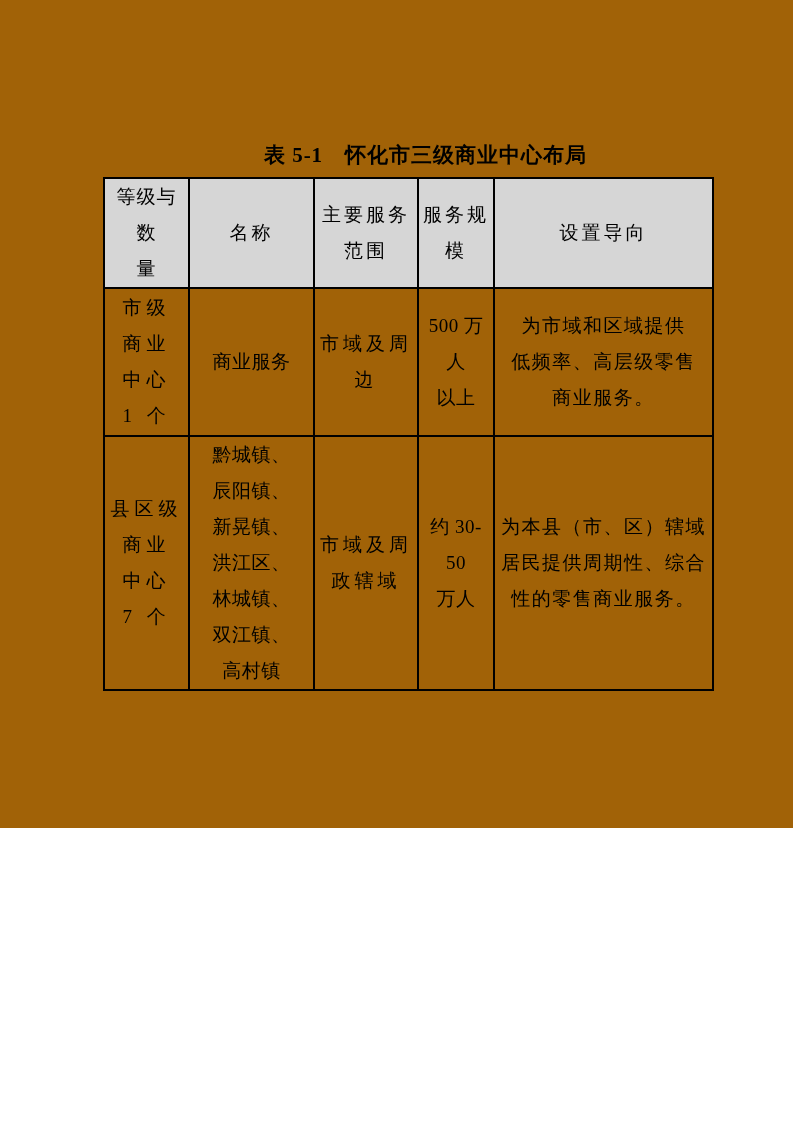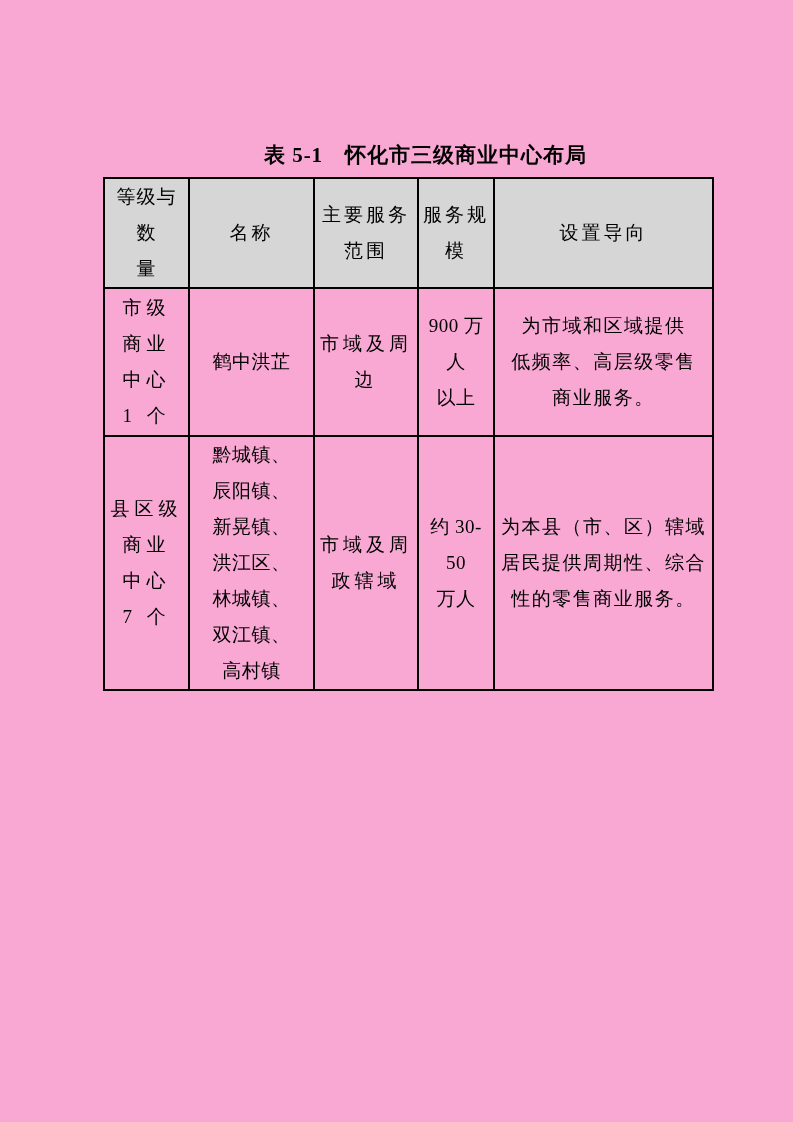--- a/index.html
+++ b/index.html
@@ -3,22 +3,22 @@
 <meta charset="utf-8">
 <style>
   html, body {
     margin: 0;
     padding: 0;
     background: #ffffff;
   }
   .page {
     position: relative;
     width: 793px;
-    height: 1122px;
-    background: #f9a8d4;
+    height: 828px;
+    background: #a16207;
     color: #000000;
     font-family: "Liberation Serif", "DejaVu Serif", serif;
     overflow: hidden;
   }
   .doc-title {
     position: absolute;
     top: 141px;
     left: 103px;
     width: 609px;
     box-sizing: border-box;
@@ -99,24 +99,24 @@
 模</th>
         <th class="c5">设置导向</th>
       </tr>
     </thead>
     <tbody>
       <tr class="r1">
         <td class="c1">市级
 商业
 中心
 1 个</td>
-        <td class="c2">鹤中洪芷</td>
+        <td class="c2">商业服务</td>
         <td class="c3">市域及周
 边</td>
-        <td class="c4">900 万
+        <td class="c4">500 万
 人
 以上</td>
         <td class="c5">为市域和区域提供
 低频率、高层级零售
 商业服务。</td>
       </tr>
       <tr class="r3">
         <td class="c1">县区级
 商业
 中心

